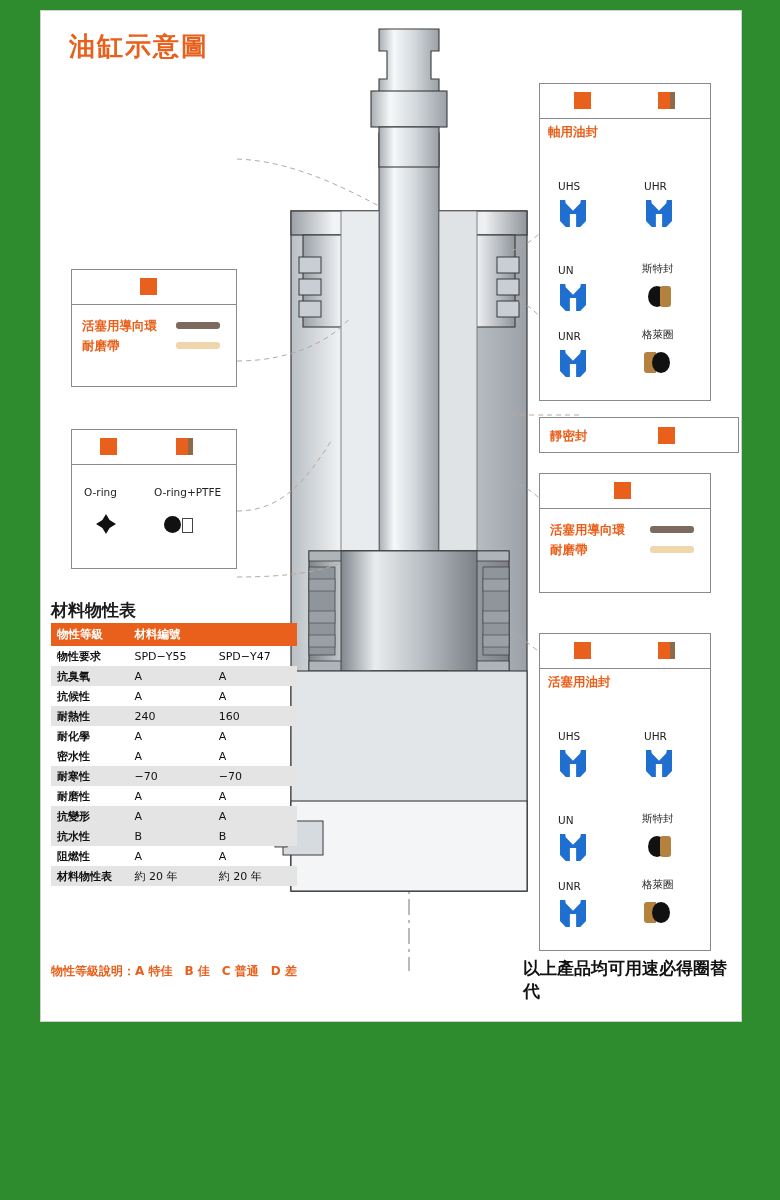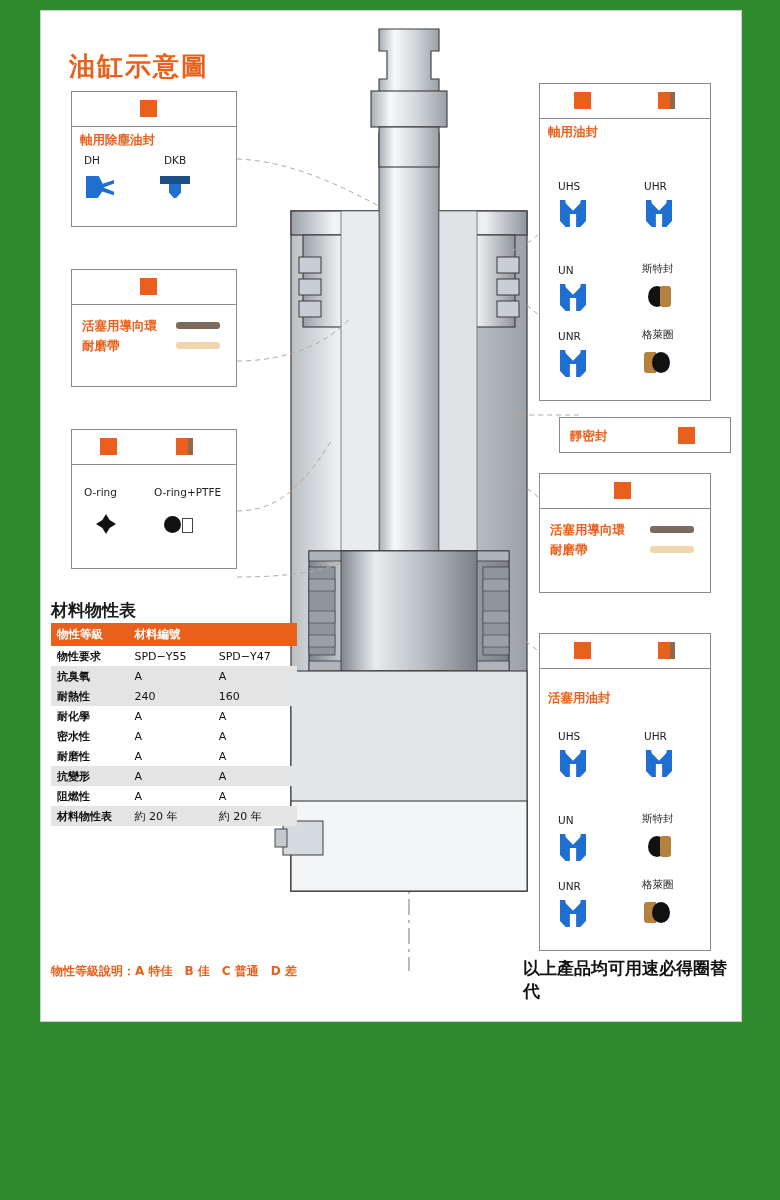--- a/index.html
+++ b/index.html
@@ -11,21 +11,20 @@
   }
   .page{
     position:absolute;left:40px;top:10px;width:700px;height:1010px;
     background:#ffffff;border:1px solid #cfcfcf;
   }
   .title{
     position:absolute;left:28px;top:18px;
     font-size:26px;font-weight:bold;color:#e8601c;
     letter-spacing:2px;
     font-family:"DejaVu Sans","Liberation Sans",sans-serif;
-    margin-top:20px;
   }
   
   .box{
     position:absolute;background:#ffffff;border:1px solid #8a8a8a;
     box-sizing:border-box;
   }
   .box .hdr{
     position:relative;height:34px;border-bottom:1px solid #8a8a8a;
   }
   .sw{position:absolute;width:17px;height:17px;top:8px;}
@@ -175,37 +174,20 @@
     <path class="lead" d="M196 350 C 250 350, 290 330, 310 306"></path>
     <path class="lead" d="M196 500 C 240 500, 265 470, 290 430"></path>
     <path class="lead" d="M196 566 C 250 566, 280 560, 300 552"></path>
     <path class="lead" d="M470 240 C 500 230, 520 200, 540 165"></path>
     <path class="lead" d="M478 290 C 500 300, 520 330, 538 360"></path>
     <path class="lead" d="M470 404 C 500 404, 520 404, 540 404"></path>
     <path class="lead" d="M470 470 C 500 480, 520 510, 538 540"></path>
     <path class="lead" d="M470 620 C 500 640, 520 660, 540 678"></path>
   </svg>
 
-  <div class="box" style="left:30px;top:80px;width:166px;height:136px;">
-    <div class="hdr">
-      <span class="sw orange" style="left:68px;"></span>
-    </div>
-    <div class="lbl" style="position:absolute;left:8px;top:40px;">軸用除塵油封</div>
-    <div class="sub" style="position:absolute;left:12px;top:62px;">DH</div>
-    <div class="sub" style="position:absolute;left:92px;top:62px;">DKB</div>
-    <div class="seal" style="left:14px;top:84px;">
-      <div class="dh"></div>
-    </div>
-    <div class="seal" style="left:88px;top:84px;">
-      <div class="dkb">
-          <div class="t"></div>
-          <div class="b"></div>
-        </div>
-    </div>
-  </div>
 
   <div class="box" style="left:30px;top:258px;width:166px;height:118px;">
     <div class="hdr">
       <span class="sw orange" style="left:68px;"></span>
     </div>
     <div class="lbl" style="position:absolute;left:10px;top:48px;">活塞用導向環</div>
     <div class="lbl" style="position:absolute;left:10px;top:68px;">耐磨帶</div>
     <div class="bar-dark" style="position:absolute;left:104px;top:52px;"></div>
     <div class="bar-light" style="position:absolute;left:104px;top:72px;"></div>
   </div>
@@ -245,41 +227,41 @@
 
     <div class="sub" style="position:absolute;left:18px;top:246px;">UNR</div>
     <div class="sub" style="position:absolute;left:102px;top:244px;">格萊圈</div>
     <div class="u-seal" style="position:absolute;left:20px;top:266px;"></div>
     <div class="glyn" style="position:absolute;left:104px;top:268px;">
       <div class="brn"></div>
         <div class="blk"></div>
     </div>
   </div>
 
-  <div class="box" style="left:498px;top:406px;width:172px;height:36px;margin-left:20px;">
+  <div class="box" style="left:498px;top:406px;width:200px;height:36px;">
     <div class="lbl" style="position:absolute;left:10px;top:10px;">靜密封</div>
     <span class="sw orange" style="left:118px;top:9px;"></span>
   </div>
 
   <div class="box" style="left:498px;top:462px;width:172px;height:120px;">
     <div class="hdr">
       <span class="sw orange" style="left:74px;"></span>
     </div>
     <div class="lbl" style="position:absolute;left:10px;top:48px;">活塞用導向環</div>
     <div class="lbl" style="position:absolute;left:10px;top:68px;">耐磨帶</div>
     <div class="bar-dark" style="position:absolute;left:110px;top:52px;"></div>
     <div class="bar-light" style="position:absolute;left:110px;top:72px;"></div>
   </div>
 
   <div class="box" style="left:498px;top:622px;width:172px;height:318px;">
     <div class="hdr">
       <span class="sw orange" style="left:34px;"></span>
       <span class="sw two" style="left:118px;"></span>
     </div>
-    <div class="lbl" style="position:absolute;left:8px;top:40px;margin-top:16px;">活塞用油封</div>
+    <div class="lbl" style="position:absolute;left:8px;top:40px;">活塞用油封</div>
 
     <div class="sub" style="position:absolute;left:18px;top:96px;">UHS</div>
     <div class="sub" style="position:absolute;left:104px;top:96px;">UHR</div>
     <div class="u-seal" style="position:absolute;left:20px;top:116px;"></div>
     <div class="u-seal" style="position:absolute;left:106px;top:116px;"></div>
 
     <div class="sub" style="position:absolute;left:18px;top:180px;">UN</div>
     <div class="sub" style="position:absolute;left:102px;top:178px;">斯特封</div>
     <div class="u-seal" style="position:absolute;left:20px;top:200px;"></div>
     <div class="step-seal" style="position:absolute;left:108px;top:202px;">
@@ -310,44 +292,59 @@
       <tr>
           <td class="c1">物性要求</td>
           <td class="c2">SPD−Y55</td>
           <td class="c3">SPD−Y47</td>
         </tr>
       <tr class="alt">
           <td class="c1">抗臭氧</td>
           <td class="c2">A</td>
           <td class="c3">A</td>
         </tr>
+      <tr>
+          <td class="c1">抗候性</td>
+          <td class="c2">A</td>
+          <td class="c3">A</td>
+        </tr>
       <tr class="alt">
           <td class="c1">耐熱性</td>
           <td class="c2">240</td>
           <td class="c3">160</td>
         </tr>
       <tr>
           <td class="c1">耐化學</td>
           <td class="c2">A</td>
           <td class="c3">A</td>
         </tr>
       <tr>
           <td class="c1">密水性</td>
           <td class="c2">A</td>
           <td class="c3">A</td>
         </tr>
+      <tr class="alt">
+          <td class="c1">耐寒性</td>
+          <td class="c2">−70</td>
+          <td class="c3">−70</td>
+        </tr>
       <tr>
           <td class="c1">耐磨性</td>
           <td class="c2">A</td>
           <td class="c3">A</td>
         </tr>
       <tr class="alt">
           <td class="c1">抗變形</td>
           <td class="c2">A</td>
           <td class="c3">A</td>
+        </tr>
+      <tr class="alt">
+          <td class="c1">抗水性</td>
+          <td class="c2">B</td>
+          <td class="c3">B</td>
         </tr>
       <tr>
           <td class="c1">阻燃性</td>
           <td class="c2">A</td>
           <td class="c3">A</td>
         </tr>
       <tr class="alt">
           <td class="c1">材料物性表</td>
           <td class="c2">約 20 年</td>
           <td class="c3">約 20 年</td>

